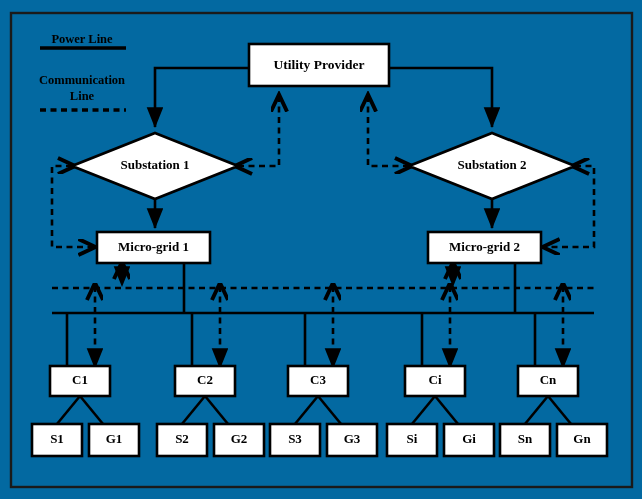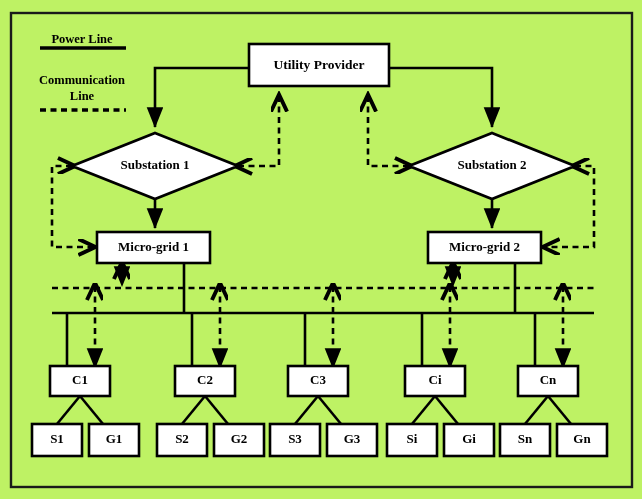--- a/index.html
+++ b/index.html
@@ -8,21 +8,21 @@
     padding: 0;
     background: #ffffff;
   }
   body {
     font-family: "Liberation Serif", "DejaVu Serif", serif;
   }
   #diagram-root {
     position: relative;
     width: 642px;
     height: 499px;
-    background: #bef264;
+    background: #0369a1;
     overflow: hidden;
   }
   svg#diagram-svg {
     display: block;
     width: 642px;
     height: 499px;
   }
   .node-box {
     fill: #ffffff;
     stroke: #000000;

